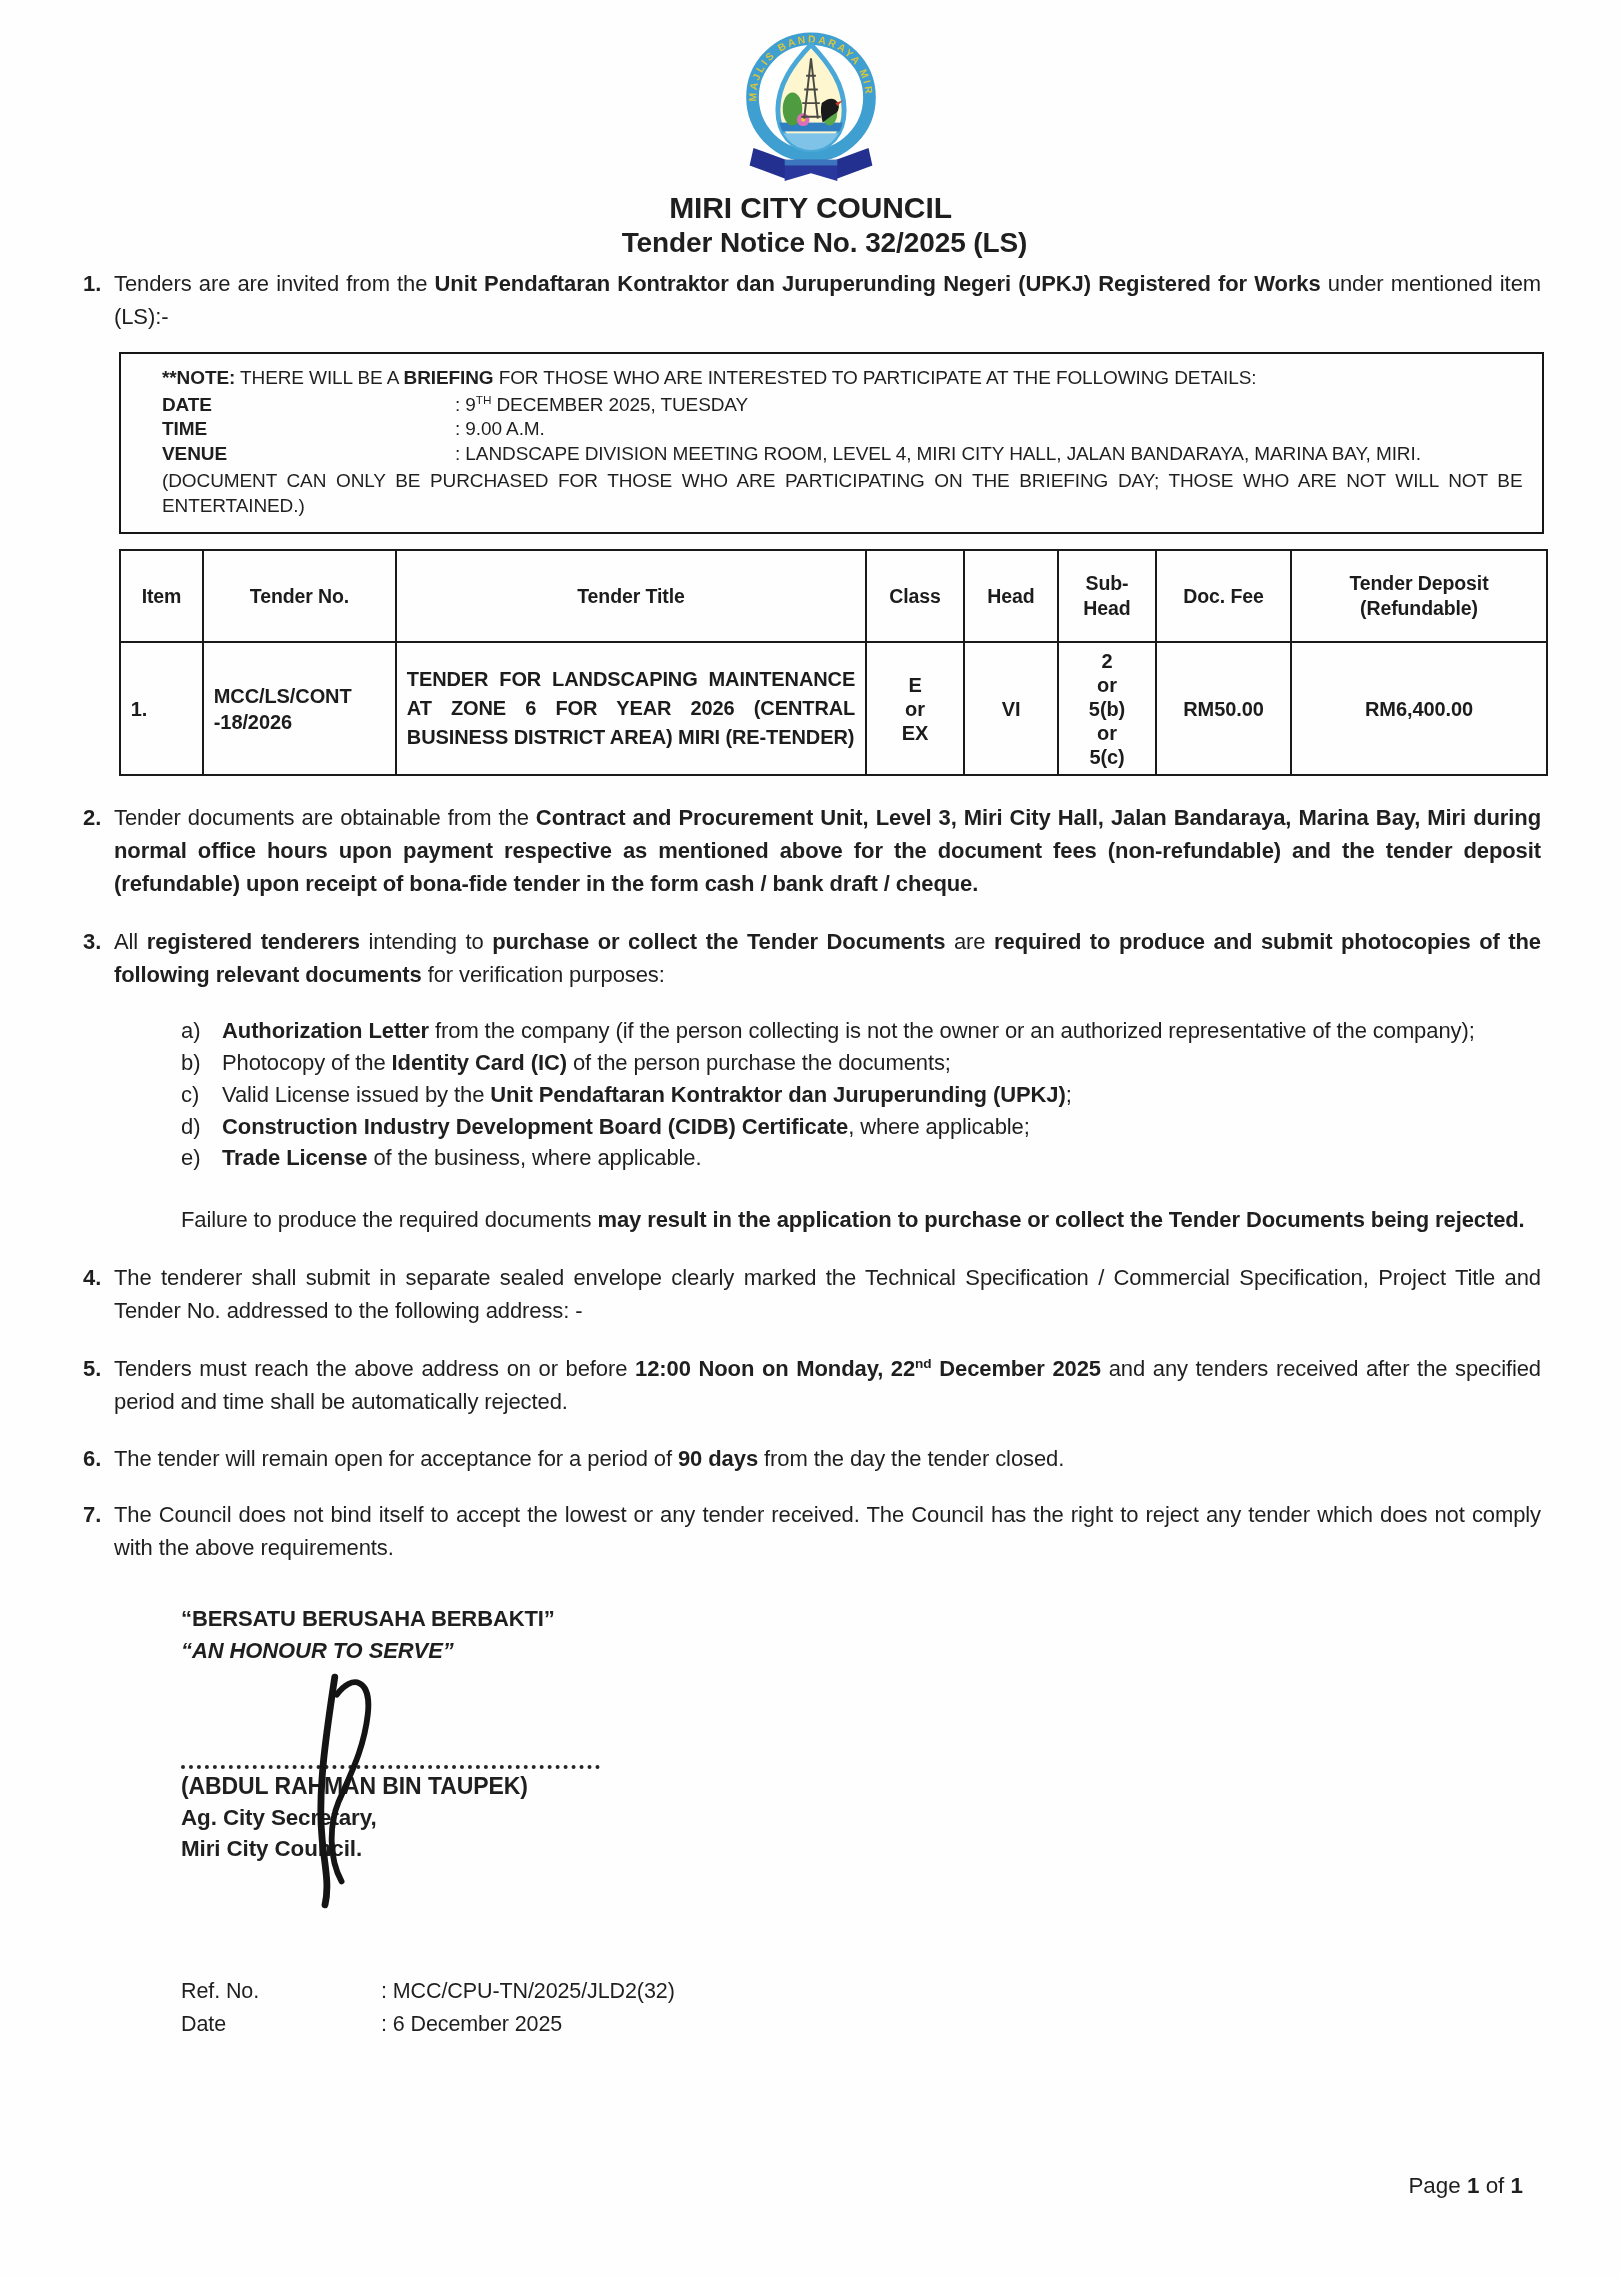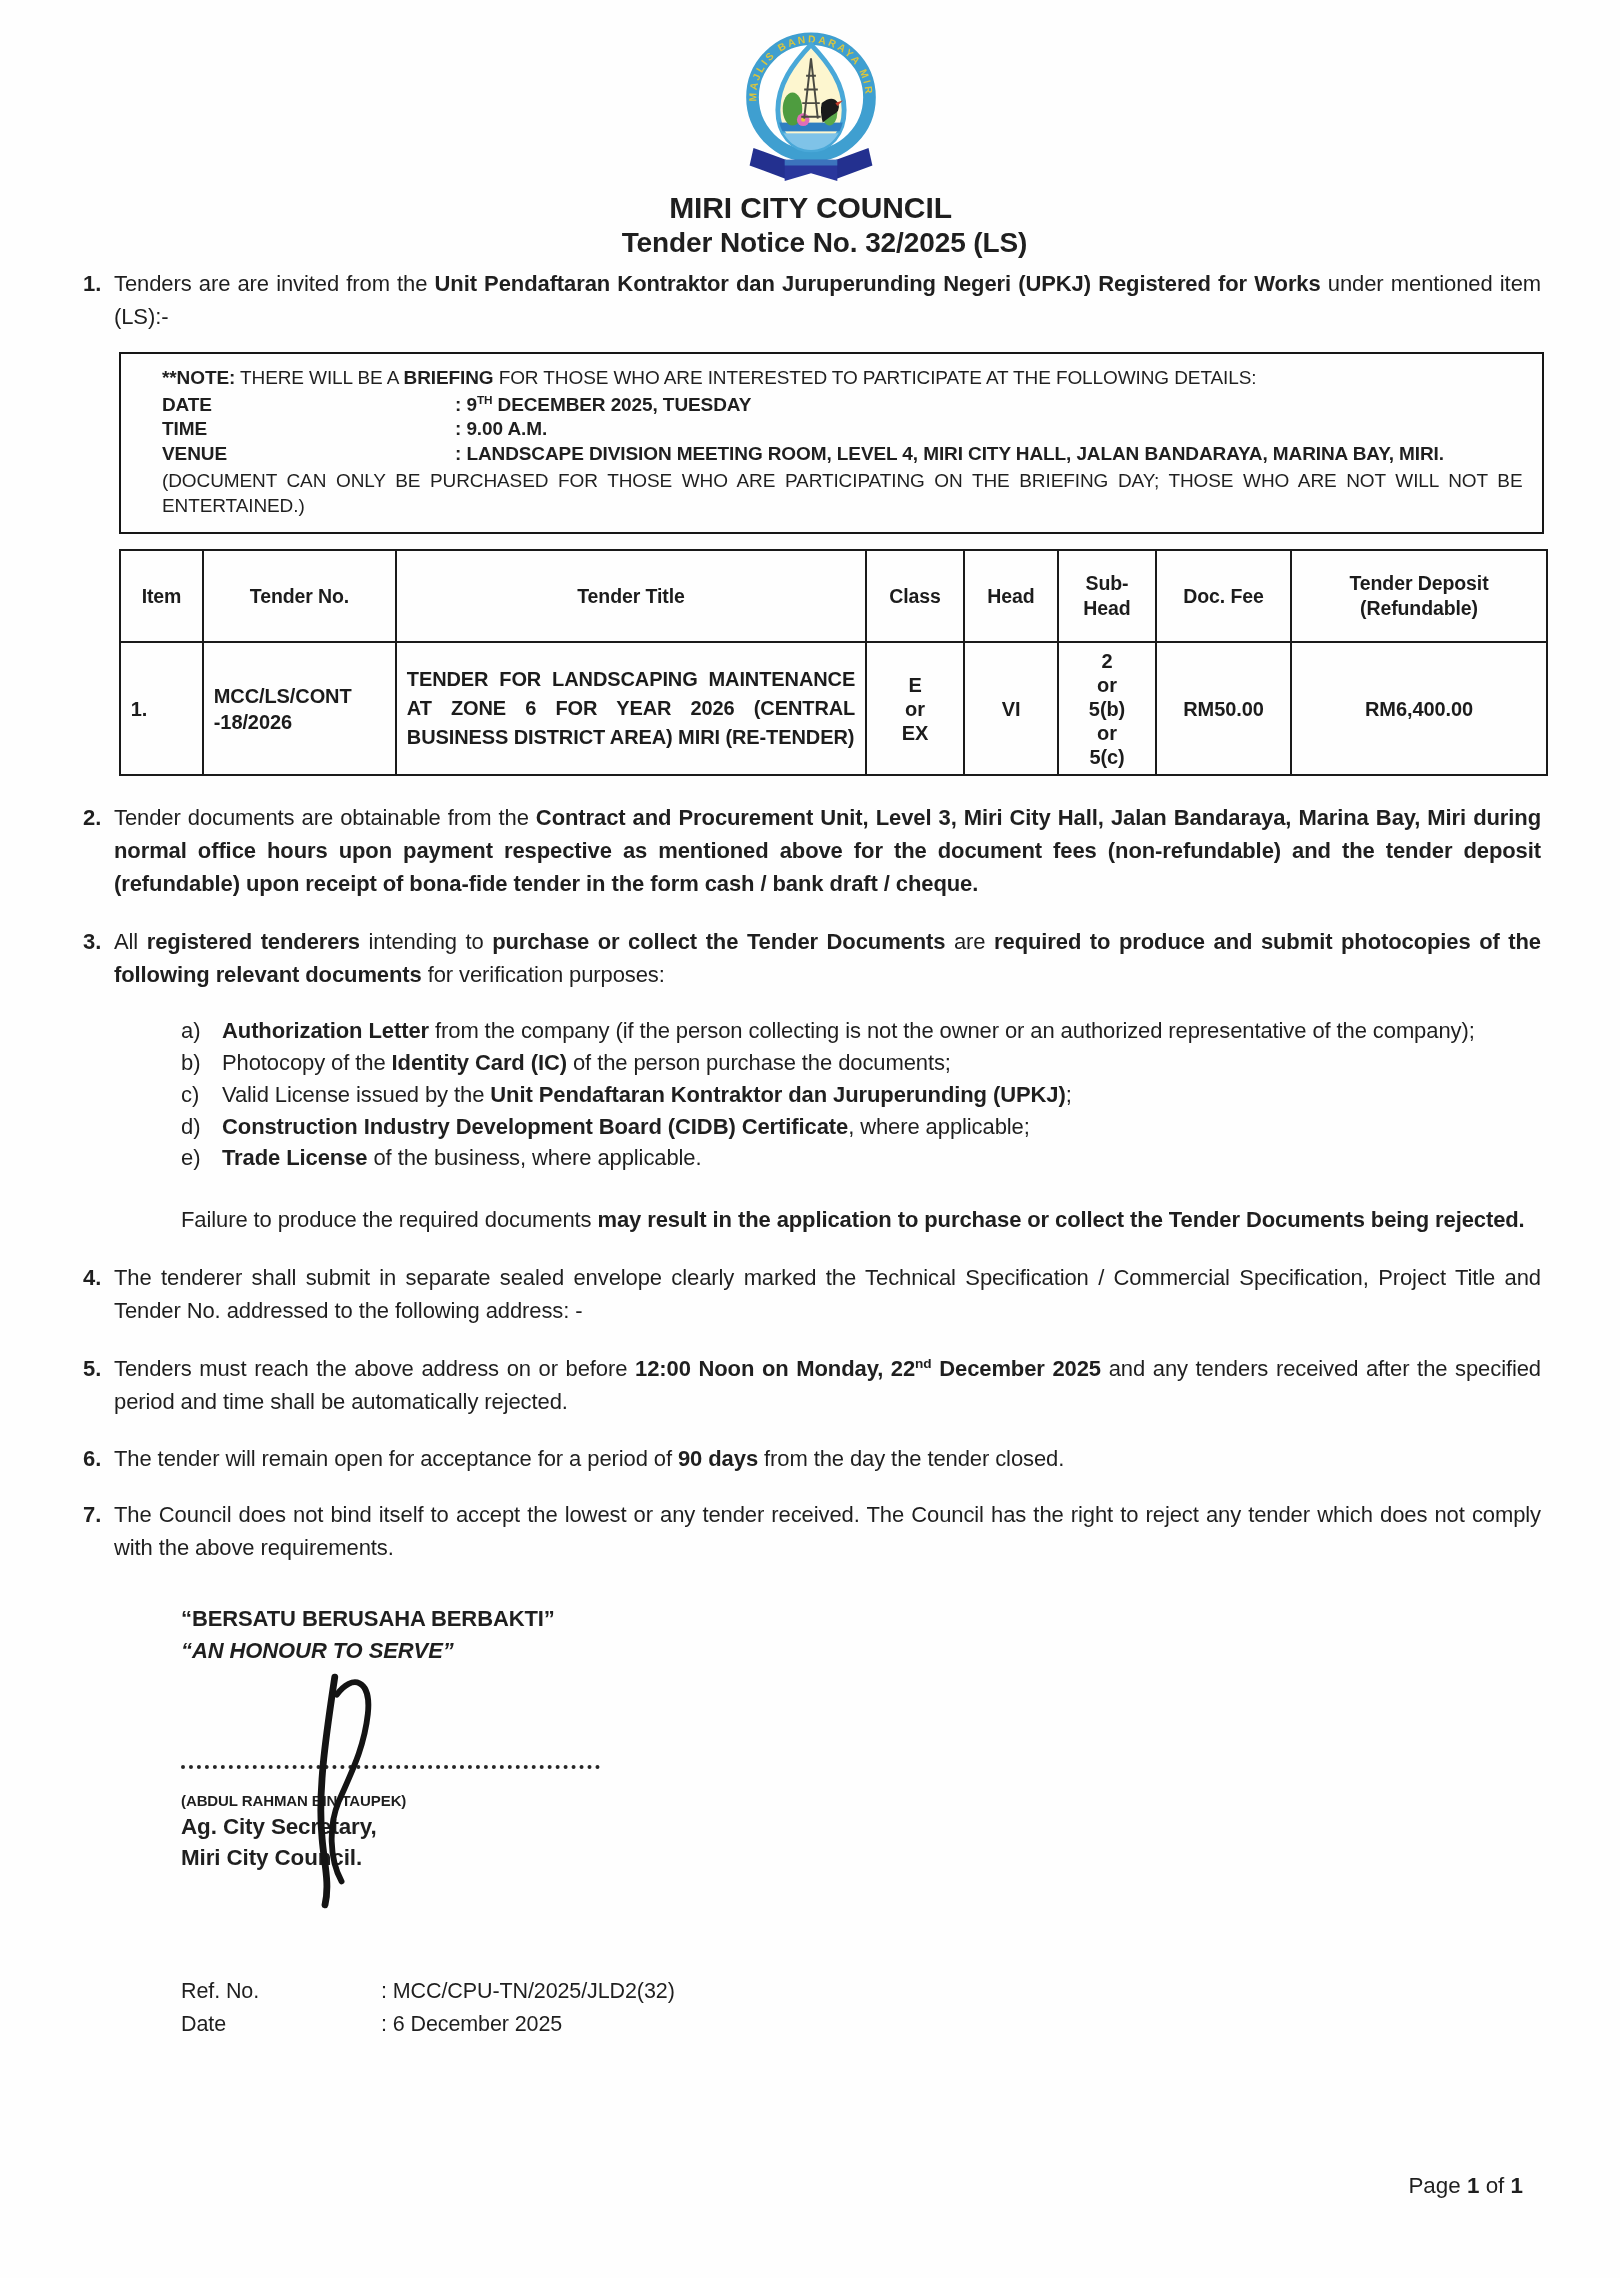--- a/index.html
+++ b/index.html
@@ -26,21 +26,21 @@
 
   
   .note-box{
     margin:19.5px 0 0 36px; width:1425px; box-sizing:border-box;
     border:2.9px solid #161616; padding:11.7px 19.5px 13.7px 41px;
     font-size:19px; line-height:1.3; letter-spacing:-0.1px;
   }
   .note-title{ margin-bottom:2px; }
   .note-row{ display:flex; }
   .note-label{ flex:none; width:293px; font-weight:bold; }
-  .note-value{ flex:1; font-weight:bold; }
+  .note-value{ flex:1; font-weight:normal; }
   .hang{ padding-left:17.6px; text-indent:-17.6px; }
   .note-disclaimer{ margin-top:2px; text-align:justify; }
 
   
   .tender-table{
     margin:15px 0 0 36px; width:1425px; border-collapse:collapse;
     table-layout:fixed; font-size:20px;
   }
   .tender-table th, .tender-table td{
     border:2.4px solid #1a1a1a; vertical-align:middle; padding:5.9px 9.8px;
@@ -61,21 +61,21 @@
 
   
   .address-block{ text-align:center; font-weight:bold; margin-top:25px; line-height:1.6; }
 
   
   .motto{ margin:39px 0 0 98px; font-weight:bold; line-height:1.45; }
   .motto .line2{ font-style:italic; }
   .sig-wrap{ position:relative; margin-left:98px; margin-top:7.8px; height:236px; }
   .signature-svg{ position:absolute; left:109px; top:-3.9px; }
   .dots{ width:419px; border-bottom:4.4px dotted #262626; height:90px; }
-  .sig-name{ font-weight:bold; font-size:15px; margin-top:21px; line-height:1.4; }
+  .sig-name{ font-weight:bold; font-size:23px; margin-top:1px; line-height:1.4; }
   .sig-line{ font-weight:bold; font-size:22.4px; line-height:1.4; }
 
   
   .ref-block{ margin:64px 0 0 98px; font-size:21.5px; line-height:1.55; }
   .ref-row{ display:flex; }
   .ref-label{ flex:none; width:200px; }
   .page-indicator{
     position:absolute; right:98px; top:2173px; font-size:22.4px; letter-spacing:0;
   }
   .page-indicator .n{ font-weight:bold; }

